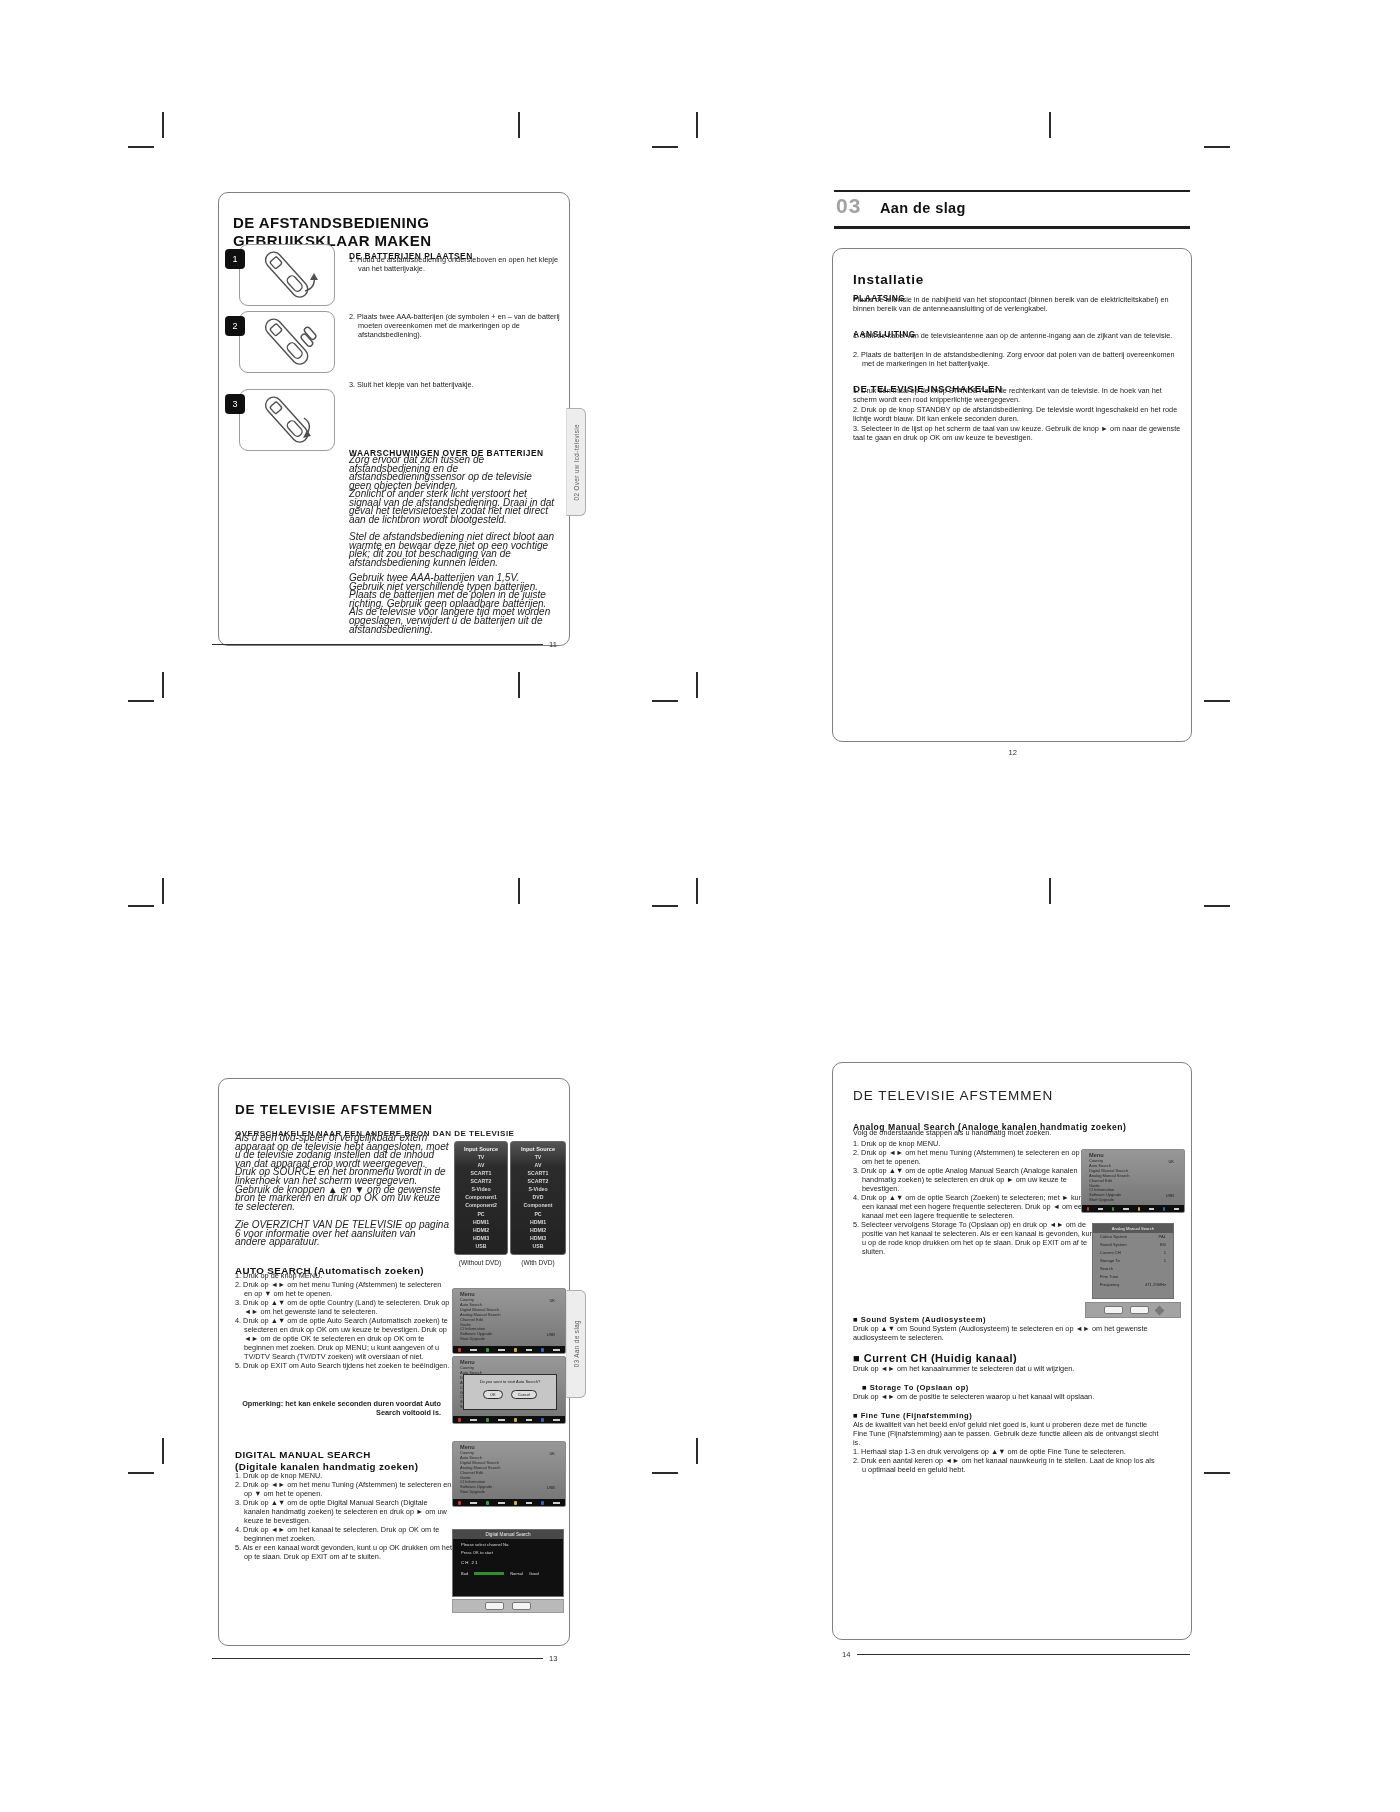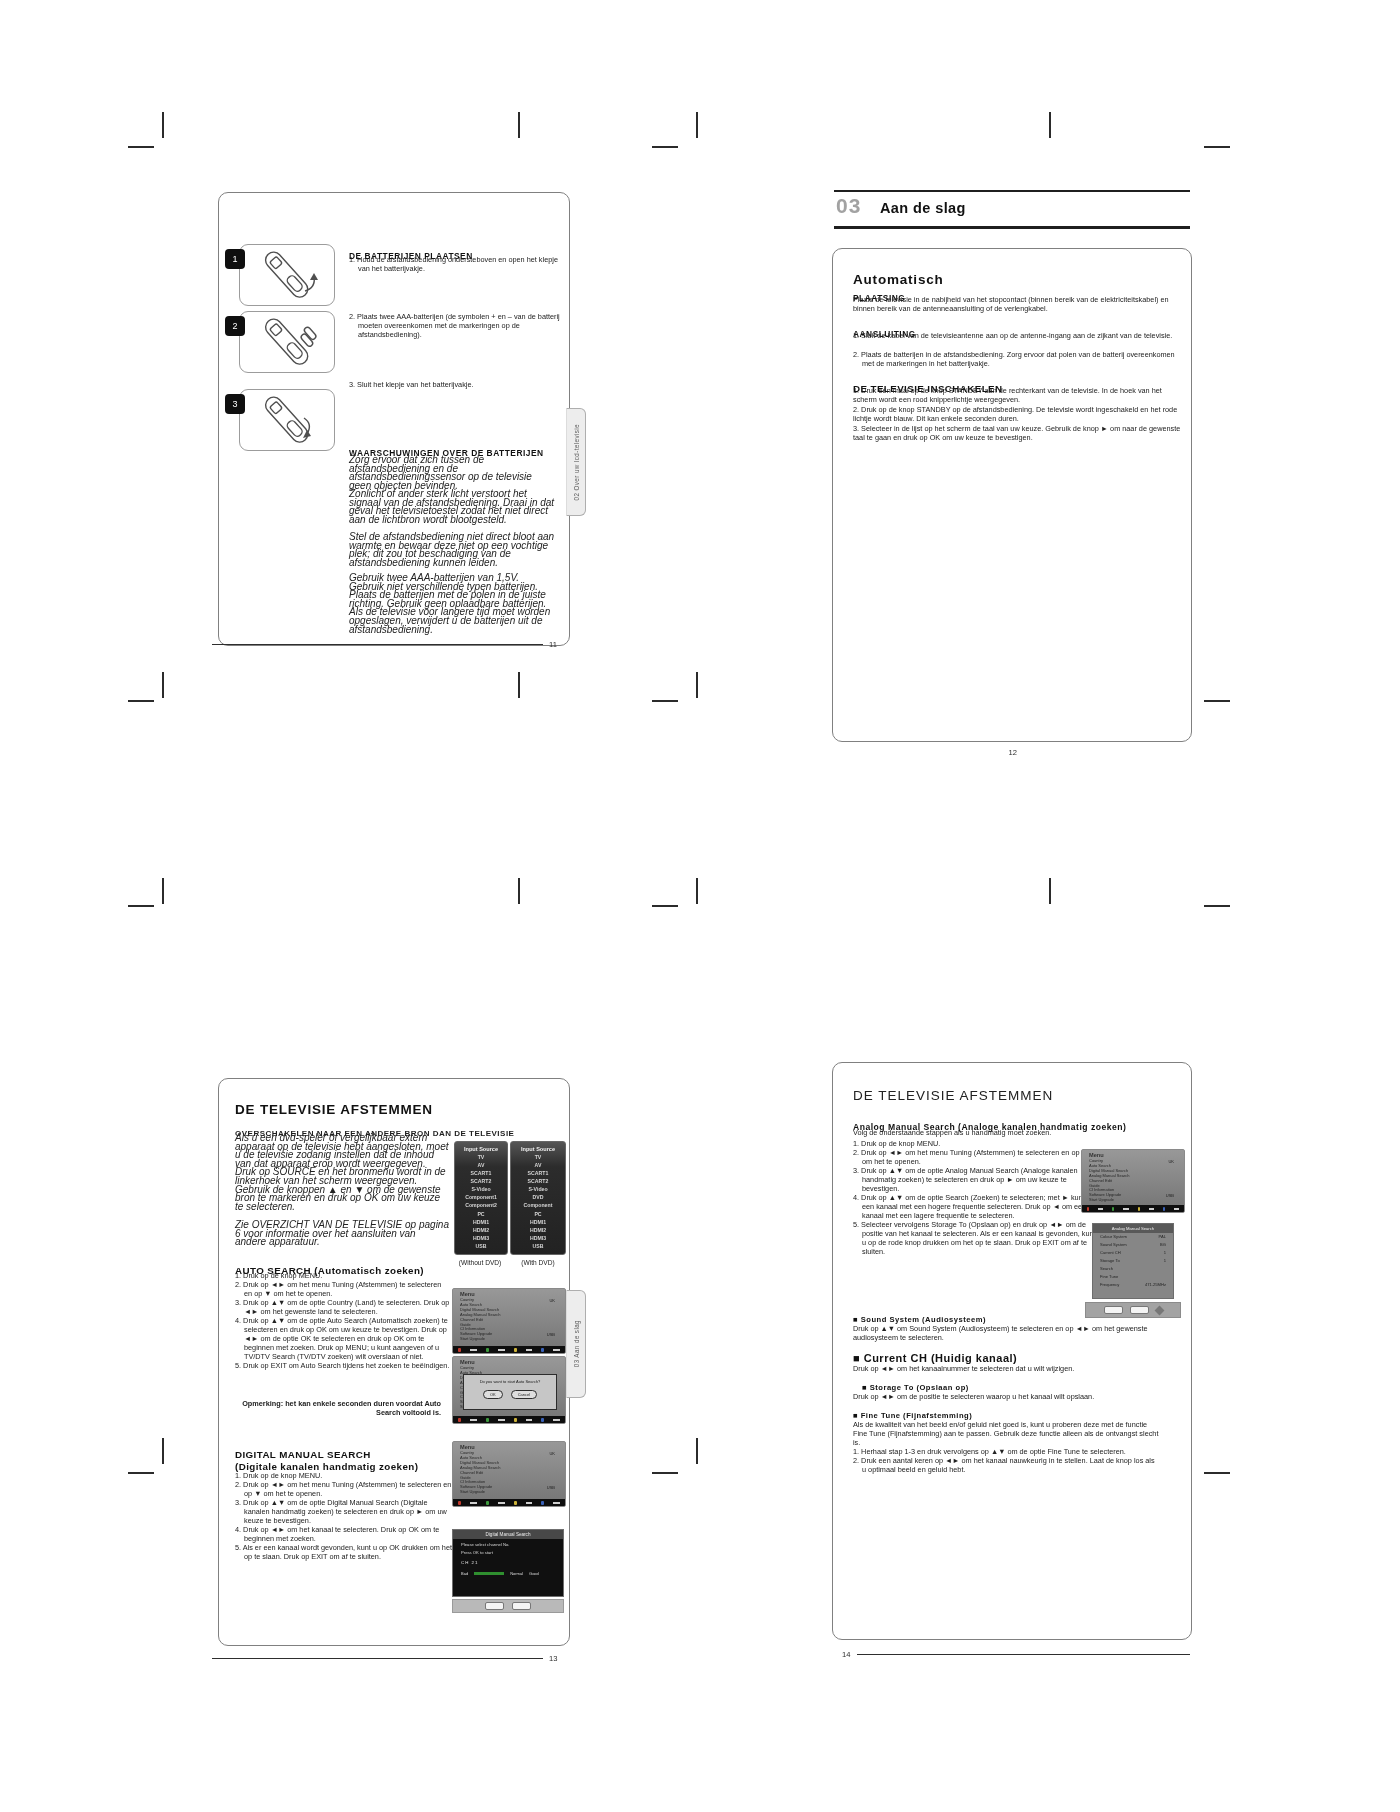--- a/index.html
+++ b/index.html
@@ -95,20 +95,21 @@
 <div class="cmh" style="left:652px;top:700px;"></div>
 <div class="cmh" style="left:1204px;top:700px;"></div>
 <div class="cmh" style="left:128px;top:905px;"></div>
 <div class="cmh" style="left:652px;top:905px;"></div>
 <div class="cmh" style="left:1204px;top:905px;"></div>
 <div class="cmh" style="left:128px;top:1472px;"></div>
 <div class="cmh" style="left:652px;top:1472px;"></div>
 <div class="cmh" style="left:1204px;top:1472px;"></div>
 
 <section class="page" style="left:218px;top:192px;width:350px;height:452px;">
+  <h1 class="abs h-big" style="left:14px;top:11px;width:322px;">DE AFSTANDSBEDIENING GEBRUIKSKLAAR MAKEN</h1>
 
   <div class="fig" style="left:20px;top:51px;">
     <div class="fig-badge">1</div>
     <svg width="94" height="60" viewBox="0 0 94 60">
       <g fill="#ffffff" stroke="#4f4f4f" stroke-width="1.4">
         <g transform="rotate(-42 47 30)">
           <rect x="39" y="2" width="16" height="55" rx="8"></rect>
           <rect x="42.5" y="9" width="9" height="9" rx="2"></rect>
           <rect x="42.5" y="33" width="9" height="17" rx="4"></rect>
         </g>
@@ -168,21 +169,21 @@
   <div class="line"></div>
   <span class="num">11</span>
 </div>
 
 <div class="chap-rule" style="left:834px;top:190px;width:356px;height:1.5px;"></div>
 <div class="chap-num" style="left:836px;top:194px;">03</div>
 <div class="chap-title" style="left:880px;top:200px;">Aan de slag</div>
 <div class="chap-rule" style="left:834px;top:226px;width:356px;height:2.5px;"></div>
 
 <section class="page" style="left:832px;top:248px;width:358px;height:492px;">
-  <h2 class="abs h-med" style="left:20px;top:12px;">Automatisch</h2>
+  <h2 class="abs h-med" style="left:20px;top:12px;">Installatie</h2>
 
   <h3 class="abs h-sec" style="left:20px;top:36px;">PLAATSING</h3>
   <p class="abs body-t" style="left:20px;top:46px;width:322px;margin:0;">Plaats de televisie in de nabijheid van het stopcontact (binnen bereik van de elektriciteitskabel) en binnen bereik van de antenneaansluiting of de verlengkabel.</p>
 
   <h3 class="abs h-sec" style="left:20px;top:72px;">AANSLUITING</h3>
   <p class="abs body-t num" style="left:20px;top:82px;width:322px;margin:0;">1. Sluit de kabel van de televisieantenne aan op de antenne-ingang aan de zijkant van de televisie.</p>
   <p class="abs body-t num" style="left:20px;top:101px;width:322px;margin:0;">2. Plaats de batterijen in de afstandsbediening. Zorg ervoor dat polen van de batterij overeenkomen met de markeringen in het batterijvakje.</p>
 
   <h3 class="abs h-sub" style="left:20px;top:124px;">DE TELEVISIE INSCHAKELEN</h3>
   <p class="abs body-t" style="left:20px;top:137px;width:330px;margin:0;">1. Druk één maal op de knop STANDBY aan de rechterkant van de televisie. In de hoek van het scherm wordt een rood knipperlichtje weergegeven.</p>

